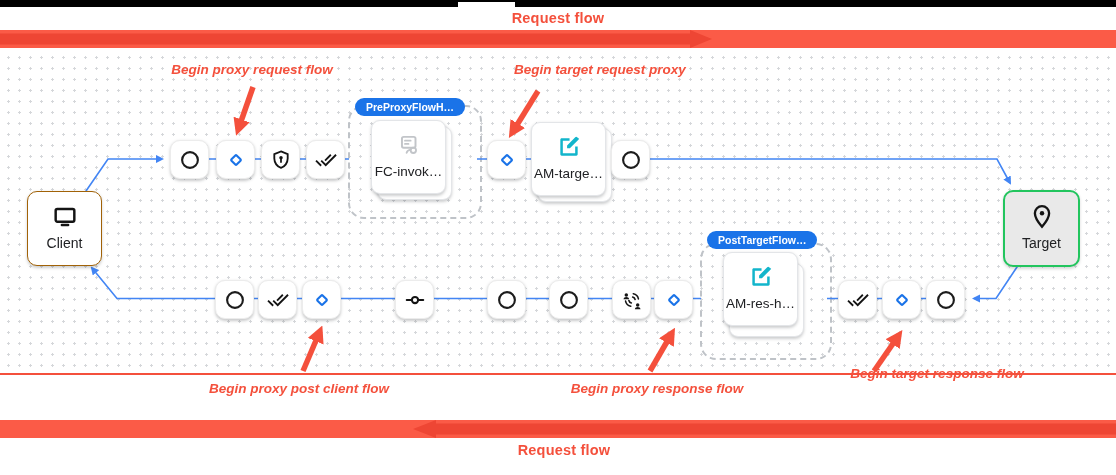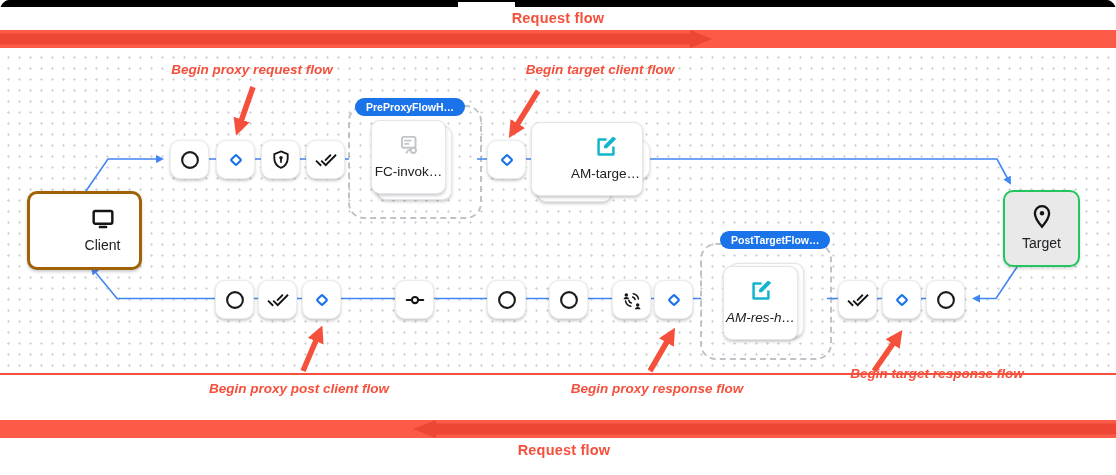--- a/index.html
+++ b/index.html
@@ -1,17 +1,17 @@
 <!DOCTYPE html>
 <html><head>
 <meta charset="utf-8">
 <style>
   html,body{margin:0;padding:0;background:#fff;}
   #stage{position:relative;width:1116px;height:475px;overflow:hidden;background:#fff;
-         font-family:"Liberation Sans","DejaVu Sans",sans-serif;border-radius:10px;}
+         font-family:"Liberation Sans","DejaVu Sans",sans-serif;}
   
   .flow-label{position:absolute;width:220px;text-align:center;font-weight:bold;
               font-size:14.5px;color:#f4503c;letter-spacing:.2px;}
   
   #canvas{position:absolute;left:0;top:48px;width:1116px;height:325px;background:#fff;
           background-image:radial-gradient(circle,#d5d7da 1.05px,transparent 1.05px);
           background-size:11px 11px;background-position:3px 4px;}
   
   .ann{position:absolute;width:260px;text-align:center;font-weight:bold;font-size:13.5px;
        color:#f4503c;z-index:6;font-style:italic;}
@@ -29,21 +29,21 @@
         border:1px solid #e3e5e8;border-radius:9px;box-shadow:0 1.5px 3px rgba(60,64,67,.25);}
   .cardback{z-index:2;}
   .card{z-index:3;display:flex;flex-direction:column;align-items:center;justify-content:flex-start;}
   .card svg{width:26px;height:26px;margin-top:11px;}
   .card .clabel{font-size:13.5px;color:#202124;margin-top:6px;white-space:nowrap;}
   
   .node{position:absolute;width:73px;height:73px;border-radius:10px;z-index:3;
         display:flex;flex-direction:column;align-items:center;justify-content:flex-start;}
   .node svg{width:28px;height:28px;margin-top:11px;}
   .node .nlabel{font-size:14px;color:#202124;margin-top:4px;}
-  .node.white{background:#fff;border:3px solid #a16207;box-shadow:0 1.5px 3px rgba(60,64,67,.25);padding-left:36px;}
+  .node.white{background:#fff;border:1px solid #a16207;box-shadow:0 1.5px 3px rgba(60,64,67,.25);}
   .node.gray{background:#e9e9e9;border:2px solid #22c55e;box-shadow:0 1.5px 3px rgba(60,64,67,.2);}
   svg.overlay{position:absolute;left:0;top:0;width:1116px;height:475px;pointer-events:none;}
   #lines{z-index:2;}
   #redarrows{z-index:5;}
   #bands{z-index:0;}
 </style>
 </head>
 <body>
 
 <div id="stage">
@@ -131,21 +131,21 @@
       <polyline points="648,159 997,159 1010,183" marker-end="url(#bhead)"></polyline>
       <polyline points="1019,264 996,298.5 974,298.5" marker-end="url(#bhead)"></polyline>
       <path d="M252 298.5h6M297 298.5h5M339 298.5h56M432 298.5h55M524 298.5h25M586 298.5h26M649 298.5h5M691 298.5h10M827 298.5h11M875 298.5h7M919 298.5h7"></path>
       <polyline points="215,298.5 117,298.5 92,268" marker-end="url(#bhead)"></polyline>
     </g>
   </svg>
 
   <div class="group" style="left:348px;top:105px;width:130px;height:110px;"></div>
   <div class="pill" style="left:355px;top:98px;">PreProxyFlowH…</div>
   <div class="group" style="left:700px;top:243px;width:128px;height:113px;"></div>
-  <div class="pill" style="left:707px;top:231px;margin-left:13px;">PostTargetFlow…</div>
+  <div class="pill" style="left:707px;top:231px;">PostTargetFlow…</div>
 
   <div class="node white" style="left:27px;top:191px;">
     <svg>
         <use href="#i-monitor"></use>
       </svg>
     <div class="nlabel">Client</div>
   </div>
   <div class="node gray" style="left:1003px;top:190px;">
     <svg>
         <use href="#i-pin"></use>
@@ -185,28 +185,28 @@
     </div>
 
   <div class="cardback" style="left:377px;top:126px;"></div>
   <div class="card" style="left:371px;top:120px;align-items:center;">
     <svg>
         <use href="#i-policy"></use>
       </svg>
     <div class="clabel">FC-invok…</div>
   </div>
   <div class="cardback" style="left:537px;top:128px;"></div>
-  <div class="card" style="left:531px;top:122px;padding-left:37px;">
+  <div class="card" style="left:531px;top:122px;">
     <svg>
         <use href="#i-edit"></use>
       </svg>
     <div class="clabel">AM-targe…</div>
   </div>
   <div class="cardback" style="left:729px;top:263px;"></div>
-  <div class="card" style="left:723px;top:266px;font-style:italic;">
+  <div class="card" style="left:723px;top:252px;">
     <svg>
         <use href="#i-edit"></use>
       </svg>
     <div class="clabel">AM-res-h…</div>
   </div>
 
   <div class="step" style="left:215px;top:280px;">
       <svg>
         <use href="#i-circle"></use>
       </svg>
@@ -271,18 +271,18 @@
     <g stroke="#f4503c" stroke-width="5.5" fill="none">
       <line x1="253" y1="87" x2="238" y2="130" marker-end="url(#rhead)"></line>
       <line x1="538" y1="91" x2="512" y2="133" marker-end="url(#rhead)"></line>
       <line x1="303" y1="371" x2="320" y2="331" marker-end="url(#rhead)"></line>
       <line x1="650" y1="371" x2="672" y2="333" marker-end="url(#rhead)"></line>
       <line x1="874" y1="371" x2="899" y2="335" marker-end="url(#rhead)"></line>
     </g>
   </svg>
 
   <div class="ann" style="left:122px;top:62px;">Begin proxy request flow</div>
-  <div class="ann" style="left:470px;top:62px;">Begin target client flow</div>
+  <div class="ann" style="left:470px;top:62px;">Begin target request proxy</div>
   <div class="ann" style="left:169px;top:381px;">Begin proxy post client flow</div>
   <div class="ann" style="left:527px;top:381px;">Begin proxy response flow</div>
   <div class="ann" style="left:807px;top:366px;">Begin target response flow</div>
 
 </div>
 
 </body></html>

